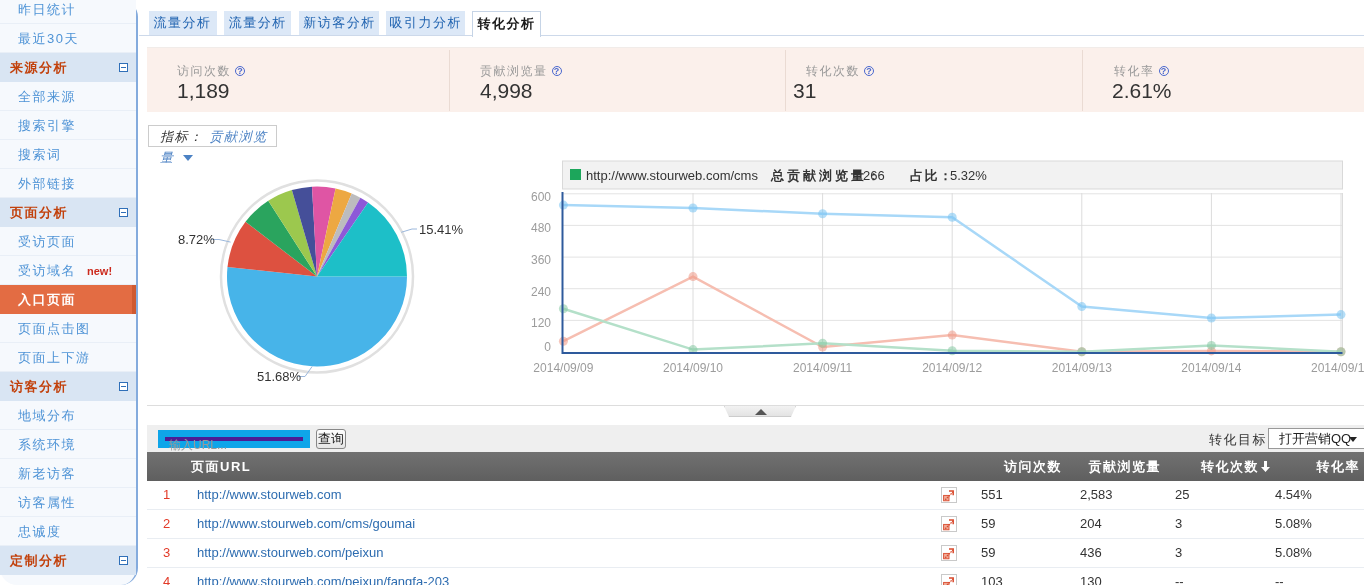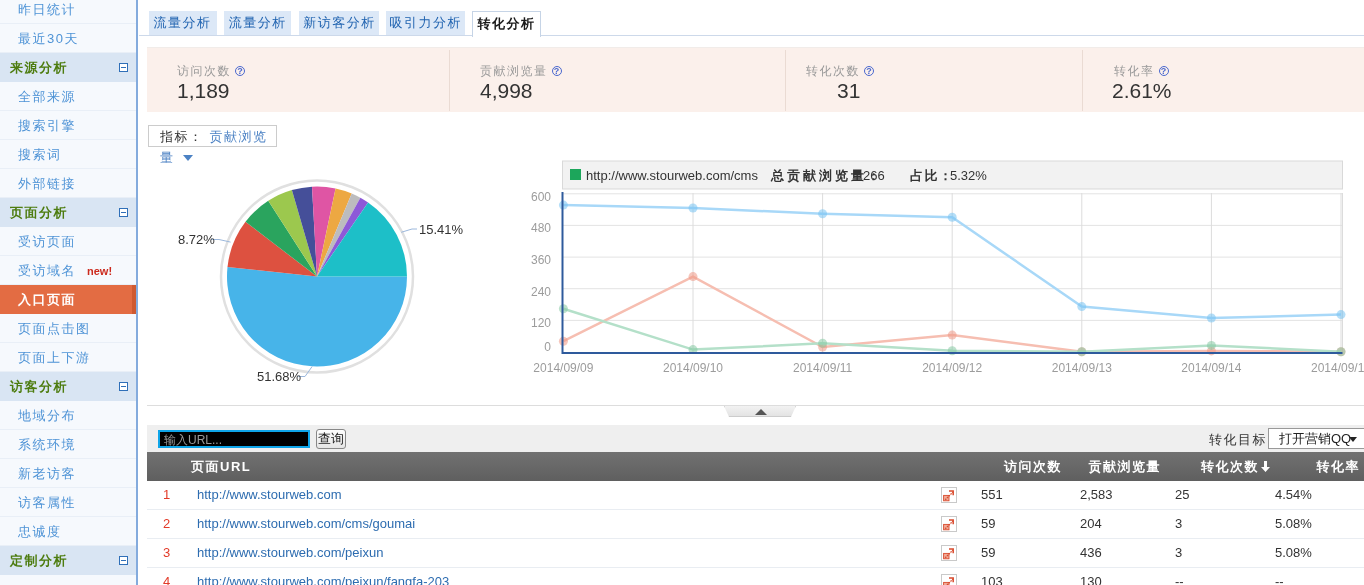--- a/index.html
+++ b/index.html
@@ -1,22 +1,22 @@
 <!DOCTYPE html>
 <html><head><meta charset="utf-8">
 <style>
 *{margin:0;padding:0;box-sizing:border-box}
 html,body{width:1364px;height:585px;overflow:hidden;background:#fff;
  font-family:"Liberation Sans",sans-serif;}
 
 #side{position:absolute;left:0;top:0;width:138px;height:585px;background:#f6f9fd;
- border-right:2px solid #84abdd;}
+ border-right:2px solid #84abdd;border-radius:17px;}
 .srow{position:absolute;left:0;width:136px;height:29px;line-height:29px;font-size:13px;}
 .sitem{color:#4e93d6;padding-left:18px;background:#f6f9fd;border-bottom:1px solid #e9eff7;}
-.shead{color:#4d7c0f;font-weight:bold;padding-left:10px;background:#d9e5f3;}
+.shead{color:#c2410c;font-weight:bold;padding-left:10px;background:#d9e5f3;}
 .sact{color:#fff;font-weight:bold;padding-left:18px;background:#e36c43;border-right:4px solid #cf5a31;}
 .mbox{position:absolute;right:8px;top:10px;width:9px;height:9px;border:1px solid #2f6fb8;background:#fff;}
 .mbox i{position:absolute;left:1px;top:3px;width:5px;height:1px;background:#2f6fb8;}
 .newtag{color:#cc2a1d;font-size:11px;margin-left:11px;font-weight:bold;letter-spacing:0;}
 .sitem,.shead,.sact,.tab,#tabact,.slabel,#cvlabel,#metric,#thead span{letter-spacing:1.5px}
 
 .tab{position:absolute;top:11px;height:24px;line-height:24px;text-align:center;
  font-size:13px;background:#dce8f7;color:#2063b0;}
 #tabline{position:absolute;left:139px;top:35px;width:1225px;height:1px;background:#cdd9ea;}
 #tabact{position:absolute;top:11px;height:26px;line-height:24px;text-align:center;
@@ -24,37 +24,37 @@
  font-weight:bold;color:#1a1a1a;z-index:3;}
 
 #stats{position:absolute;left:147px;top:47px;width:1217px;height:65px;background:#fbf0eb;border-top:1px solid #f1ece9;}
 .sdiv{position:absolute;top:2px;height:61px;width:1px;background:#eadbd3;}
 .slabel{position:absolute;top:15px;font-size:12px;color:#999;}
 .snum{position:absolute;top:31px;font-size:21px;color:#333;}
 .qic{display:inline-block;width:10px;height:10px;line-height:9px;border:1.5px solid #4a68cf;
  border-radius:50%;color:#4a68cf;font-size:9px;text-align:center;vertical-align:1px;margin-left:4px;font-weight:bold;letter-spacing:0;}
 
 #metric{position:absolute;left:148px;top:125px;width:129px;height:22px;border:1px solid #ccc;
- background:#fff;font-size:13px;line-height:21px;color:#333;padding-left:11px;}
+ background:#fff;font-size:13px;line-height:21px;color:#333;padding-left:11px;font-style:italic;}
 #metric b{color:#4c82c4;font-weight:normal;margin-left:6px;}
 .dtri{display:inline-block;width:0;height:0;border-left:5px solid transparent;
  border-right:5px solid transparent;border-top:6px solid #4c82c4;vertical-align:1px;margin-left:8px;}
 
 #pie{position:absolute;left:150px;top:160px;}
 #lchart{position:absolute;left:530px;top:150px;}
 
 #hr1{position:absolute;left:147px;top:405px;width:1217px;height:1px;background:#ddd;}
 #collapse{position:absolute;left:724px;top:406px;width:72px;height:11px;background:linear-gradient(#f2f2f2,#e3e3e3);
  border:1px solid #ccc;border-top:none;clip-path:polygon(0 0,100% 0,93% 100%,7% 100%);}
 #collapse i{position:absolute;left:30px;top:3px;width:0;height:0;border-left:6px solid transparent;
  border-right:6px solid transparent;border-bottom:6px solid #555;}
 
 #toolbar{position:absolute;left:147px;top:425px;width:1217px;height:28px;background:#efefef;}
-#searchbox{position:absolute;left:11px;top:5px;width:152px;height:18px;border:2px solid #0ea5e9;
- background:#000000;font-size:12px;color:#999;line-height:16px;padding-left:4px;}
+#searchbox{position:absolute;left:11px;top:5px;width:152px;height:18px;border:7px solid #0ea5e9;
+ background:#4c1d95;font-size:12px;color:#999;line-height:16px;padding-left:4px;}
 #qbtn{position:absolute;left:169px;top:4px;width:30px;height:20px;border:1px solid #888;border-radius:3px;
  background:linear-gradient(#fefefe,#e5e5e5);font-size:13px;color:#222;text-align:center;line-height:18px;}
 #cvlabel{position:absolute;left:1062px;top:6px;font-size:13px;color:#333;}
 #cvsel{position:absolute;left:1121px;top:3px;width:97px;height:21px;border:1px solid #999;background:#fff;
  font-size:13px;color:#222;line-height:19px;padding-left:10px;}
 #cvsel .dtri{position:absolute;right:7px;top:8px;margin:0;border-top-color:#222;border-left-width:4.5px;border-right-width:4.5px;border-top-width:5.5px;}
 
 #thead{position:absolute;left:147px;top:452px;width:1217px;height:29px;
  background:linear-gradient(#717171,#5f5f5f);color:#fff;font-size:13px;font-weight:bold;line-height:29px;}
 .trow{position:absolute;left:147px;width:1217px;height:29px;font-size:13px;line-height:28px;
@@ -103,21 +103,21 @@
 <div id="tabact" style="left:472px;width:69px">转化分析</div>
 <div id="stats">
   <div class="sdiv" style="left:302px"></div>
   <div class="sdiv" style="left:638px"></div>
   <div class="sdiv" style="left:935px"></div>
   <div class="slabel" style="left:30px">访问次数<span class="qic">?</span></div>
   <div class="snum" style="left:30px">1,189</div>
   <div class="slabel" style="left:333px">贡献浏览量<span class="qic">?</span></div>
   <div class="snum" style="left:333px">4,998</div>
   <div class="slabel" style="left:659px">转化次数<span class="qic">?</span></div>
-  <div class="snum" style="left:690px">31</div>
+  <div class="snum" style="left:646px">31</div>
   <div class="slabel" style="left:967px">转化率<span class="qic">?</span></div>
   <div class="snum" style="left:965px">2.61%</div>
 </div>
 <div id="metric">指标：<b>贡献浏览量</b><span class="dtri"></span></div>
 <div id="pie"><svg width="370" height="240" viewBox="0 0 370 240">
 <circle cx="167.0" cy="116.5" r="96" fill="#fff" stroke="#e0e0e0" stroke-width="2.5"></circle>
 <path d="M167.0 116.5 L257.00 116.50 A90 90 0 1 1 77.50 107.01 Z" fill="#47b4e9"></path>
       <path d="M167.0 116.5 L77.50 107.01 A90 90 0 0 1 95.50 61.84 Z" fill="#dd5140"></path>
       <path d="M167.0 116.5 L95.50 61.84 A90 90 0 0 1 118.25 40.85 Z" fill="#2aa45e"></path>
       <path d="M167.0 116.5 L118.25 40.85 A90 90 0 0 1 141.89 30.07 Z" fill="#9cc84e"></path>

